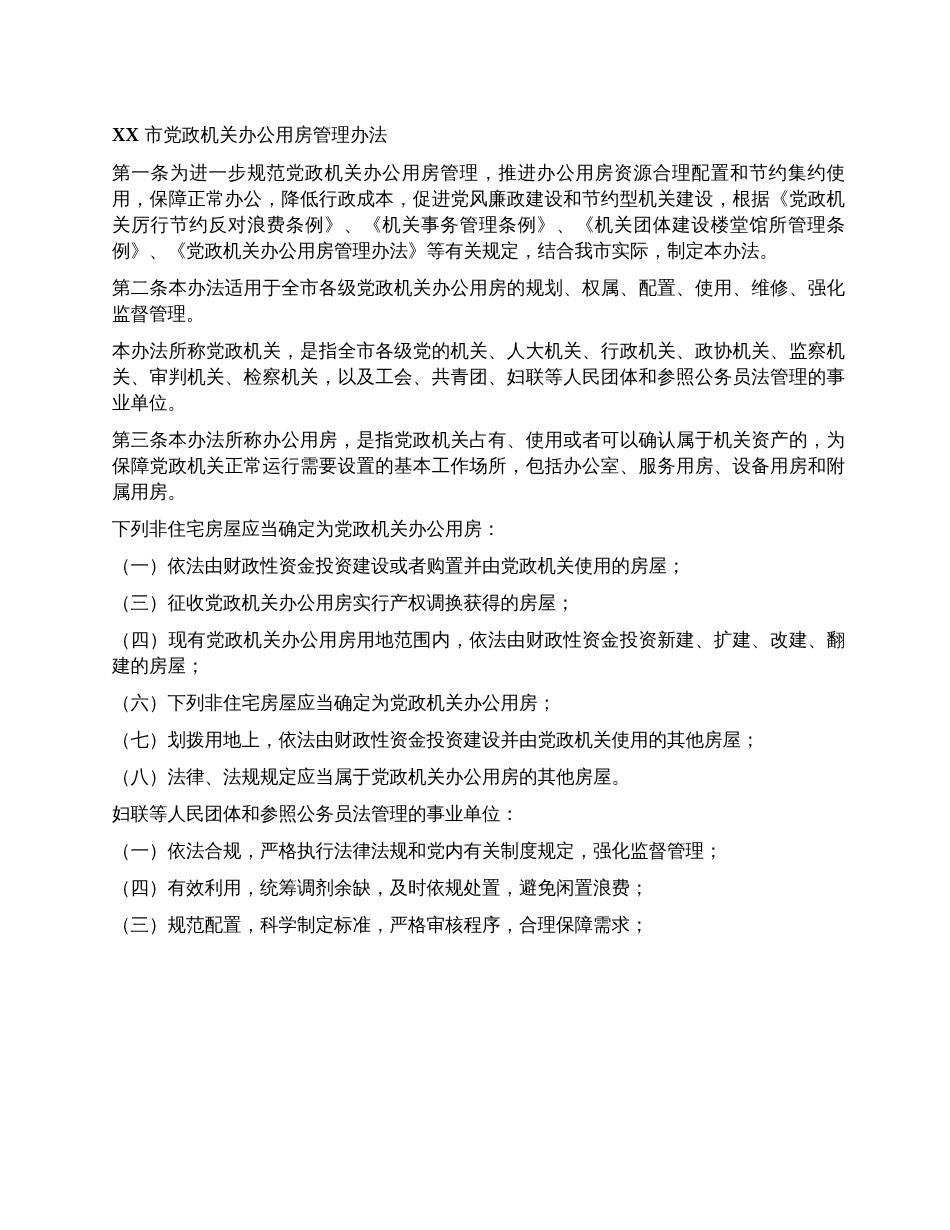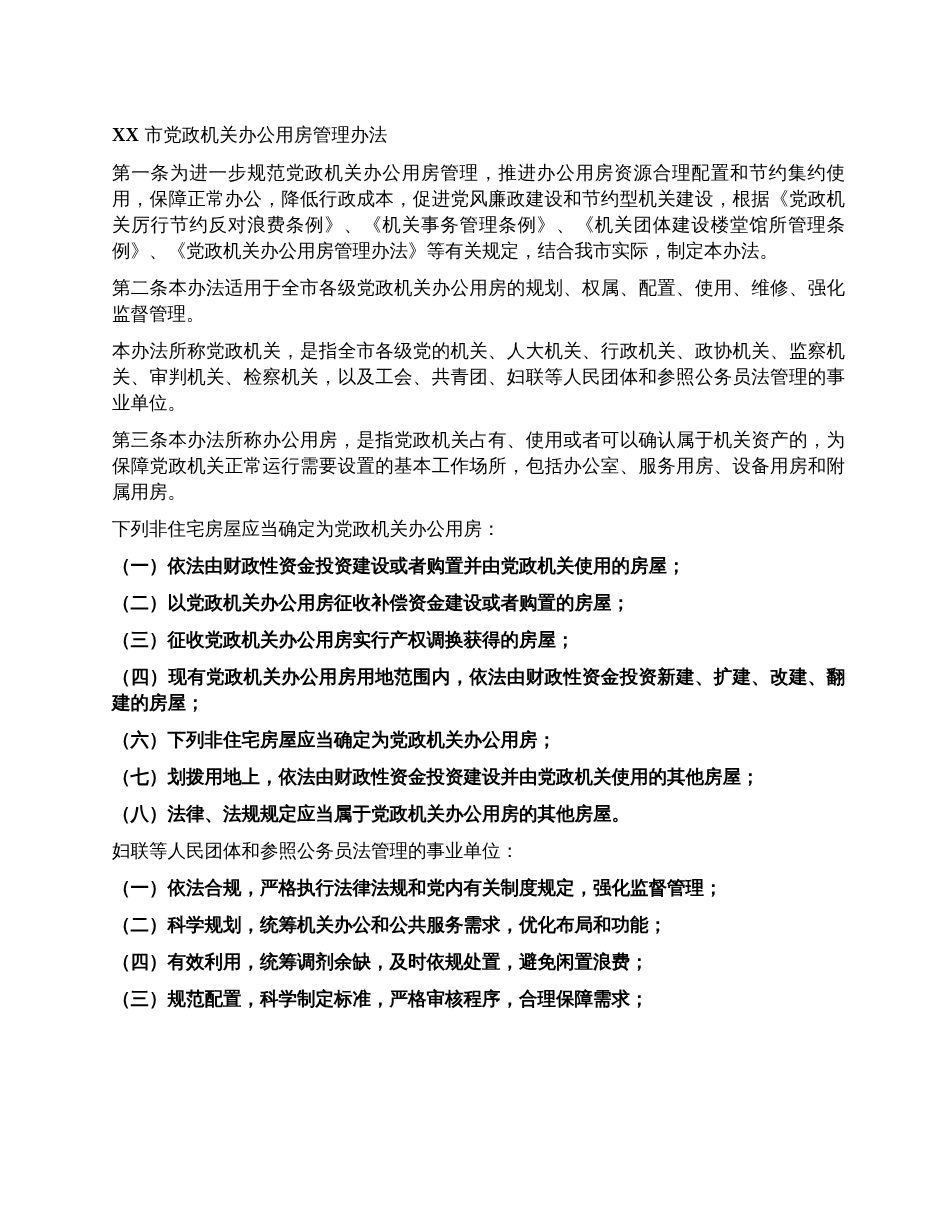--- a/index.html
+++ b/index.html
@@ -70,21 +70,21 @@
   }
 
   .para:last-child {
     margin-bottom: 0;
   }
 
   
   .clause {
     font-size: 18.5px;
     line-height: 26px;
-    font-weight: 700;
+    font-weight: 400;
     margin: 0 0 11px 0;
     text-align: justify;
     text-justify: inter-ideograph;
     word-break: break-all;
   }
 </style>
 </head>
 <body>
 
 <div class="page">
@@ -94,28 +94,26 @@
 
 
     <p class="para">第一条为进一步规范党政机关办公用房管理，推进办公用房资源合理配置和节约集约使用，保障正常办公，降低行政成本，促进党风廉政建设和节约型机关建设，根据《党政机关厉行节约反对浪费条例》、《机关事务管理条例》、《机关团体建设楼堂馆所管理条例》、《党政机关办公用房管理办法》等有关规定，结合我市实际，制定本办法。</p>
     <p class="para">第二条本办法适用于全市各级党政机关办公用房的规划、权属、配置、使用、维修、强化监督管理。</p>
     <p class="para">本办法所称党政机关，是指全市各级党的机关、人大机关、行政机关、政协机关、监察机关、审判机关、检察机关，以及工会、共青团、妇联等人民团体和参照公务员法管理的事业单位。</p>
     <p class="para">第三条本办法所称办公用房，是指党政机关占有、使用或者可以确认属于机关资产的，为保障党政机关正常运行需要设置的基本工作场所，包括办公室、服务用房、设备用房和附属用房。</p>
 
     <p class="para">下列非住宅房屋应当确定为党政机关办公用房：</p>
 
     <p class="clause">（一）依法由财政性资金投资建设或者购置并由党政机关使用的房屋；</p>
-    <p class="clause">（二）以党政机关办公用房征收补偿资金建设或者购置的房屋；</p>
     <p class="clause">（三）征收党政机关办公用房实行产权调换获得的房屋；</p>
     <p class="clause">（四）现有党政机关办公用房用地范围内，依法由财政性资金投资新建、扩建、改建、翻建的房屋；</p>
     <p class="clause">（六）下列非住宅房屋应当确定为党政机关办公用房；</p>
     <p class="clause">（七）划拨用地上，依法由财政性资金投资建设并由党政机关使用的其他房屋；</p>
     <p class="clause">（八）法律、法规规定应当属于党政机关办公用房的其他房屋。</p>
 
     <p class="para">妇联等人民团体和参照公务员法管理的事业单位：</p>
 
     <p class="clause">（一）依法合规，严格执行法律法规和党内有关制度规定，强化监督管理；</p>
-    <p class="clause">（二）科学规划，统筹机关办公和公共服务需求，优化布局和功能；</p>
     <p class="clause">（四）有效利用，统筹调剂余缺，及时依规处置，避免闲置浪费；</p>
     <p class="clause">（三）规范配置，科学制定标准，严格审核程序，合理保障需求；</p>
 
   </div>
 </div>
 
 </body></html>

